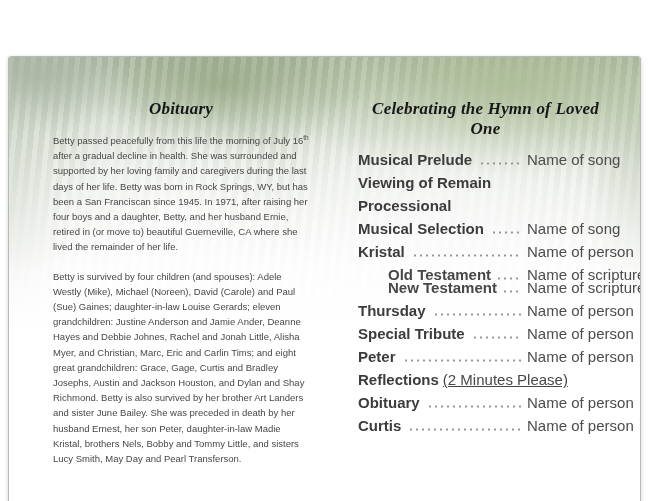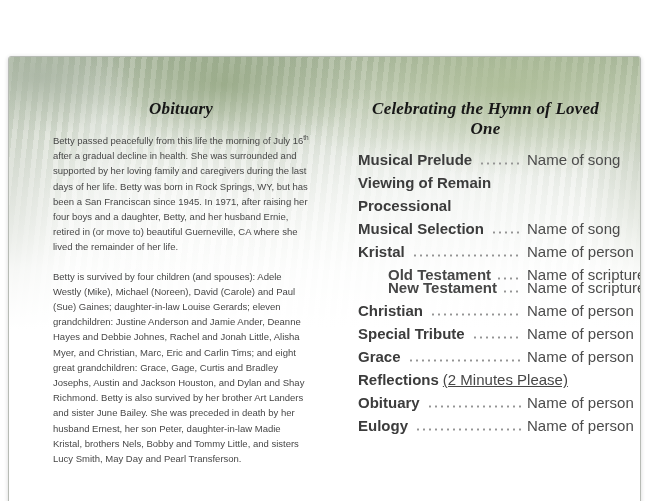--- a/index.html
+++ b/index.html
@@ -114,47 +114,47 @@
       <span class="val">Name of scripture</span>
     </div>
 
     <div class="row sub sub-last">
       <span class="lbl">New Testament</span>
       <span class="dots"></span>
       <span class="val">Name of scripture</span>
     </div>
 
     <div class="row">
-      <span class="lbl">Christian</span>
+      <span class="lbl">Thursday</span>
       <span class="dots"></span>
       <span class="val">Name of person</span>
     </div>
 
     <div class="row">
       <span class="lbl">Special Tribute</span>
       <span class="dots"></span>
       <span class="val">Name of person</span>
     </div>
 
     <div class="row">
-      <span class="lbl">Grace</span>
+      <span class="lbl">Peter</span>
       <span class="dots"></span>
       <span class="val">Name of person</span>
     </div>
 
     <div class="row">
       <span class="lbl">Reflections</span>
       <span class="note">(2 Minutes Please)</span>
     </div>
 
     <div class="row">
       <span class="lbl">Obituary</span>
       <span class="dots"></span>
       <span class="val">Name of person</span>
     </div>
 
     <div class="row">
-      <span class="lbl">Eulogy</span>
+      <span class="lbl">Curtis</span>
       <span class="dots"></span>
       <span class="val">Name of person</span>
     </div>
   </div>
 </div>
 
 </body></html>

